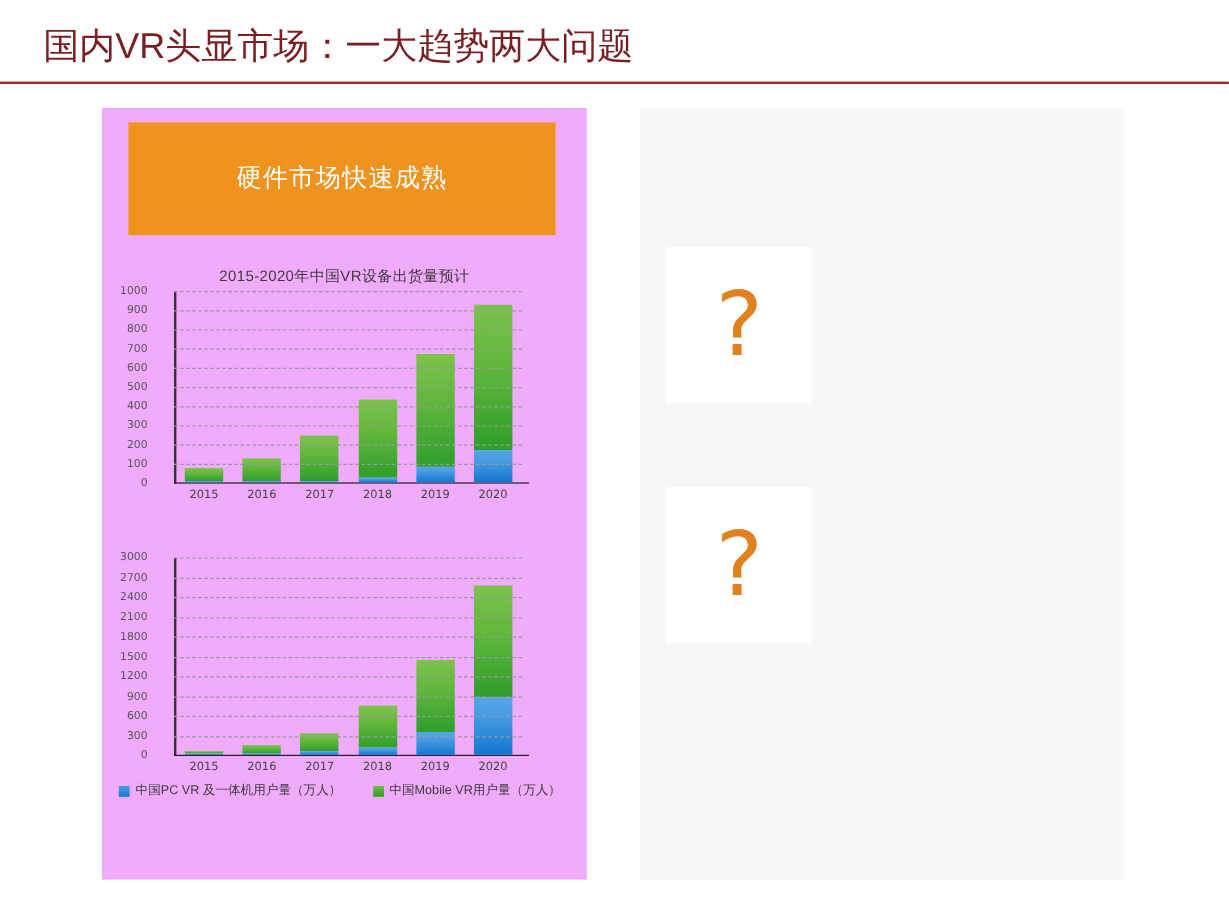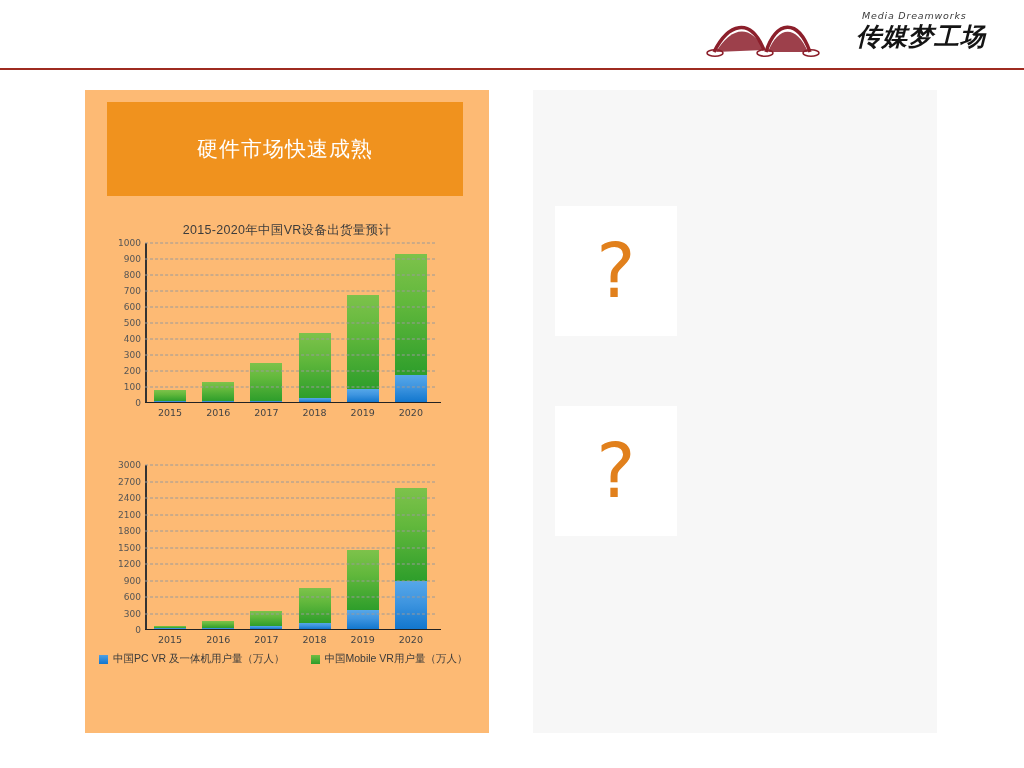--- a/index.html
+++ b/index.html
@@ -68,21 +68,21 @@
     white-space: nowrap;
     letter-spacing: 1px;
     line-height: 30px;
   }
 
   
   .panel-left {
     position: absolute;
     left: 85px; top: 90px;
     width: 404px; height: 643px;
-    background: #fdba74;
+    background: #f0abfc;
   }
   .panel-right {
     position: absolute;
     left: 533px; top: 90px;
     width: 404px; height: 643px;
     background: #f7f7f7;
   }
 
   
   .banner {
@@ -121,21 +121,21 @@
     position: relative;
     margin-left: 60px;
     height: 160px;
     width: 290px;
   }
   .plot.tall { height: 165px; }
 
   .ytick {
     position: absolute;
     right: 100%;
-    margin-right: 4px;
+    margin-right: 22px;
     transform: translateY(-50%);
     font-size: 9px;
     color: #555;
     white-space: nowrap;
     font-family: "DejaVu Sans", sans-serif;
   }
   .gridline {
     position: absolute;
     left: 0; right: 0;
     height: 0;
@@ -253,36 +253,22 @@
     font-size: 17px;
     line-height: 27px;
     letter-spacing: 0.5px;
     white-space: nowrap;
   }
 </style>
 </head>
 <body>
 
 <div class="header">
+  <div class="header-title">国内VR头显市场：一大趋势两大问题</div>
   <div class="header-rule"></div>
-  <div class="logo">
-    <svg class="logo-mark" viewBox="0 0 140 48">
-      <path d="M8 40 C 22 12, 44 4, 58 38" fill="none" stroke="#8C1F2B" stroke-width="3.5"></path>
-      <path d="M10 40 C 24 16, 44 10, 58 38" fill="#8C1F2B" opacity="0.85"></path>
-      <path d="M60 40 C 70 8, 92 6, 104 40" fill="none" stroke="#8C1F2B" stroke-width="3.5"></path>
-      <path d="M62 40 C 72 14, 90 12, 102 40" fill="#8C1F2B" opacity="0.85"></path>
-      <ellipse cx="9" cy="41" rx="8" ry="3.2" fill="none" stroke="#8C1F2B" stroke-width="1.6"></ellipse>
-      <ellipse cx="59" cy="41" rx="8" ry="3.2" fill="none" stroke="#8C1F2B" stroke-width="1.6"></ellipse>
-      <ellipse cx="105" cy="41" rx="8" ry="3.2" fill="none" stroke="#8C1F2B" stroke-width="1.6"></ellipse>
-    </svg>
-    <div class="logo-text-wrap">
-      <div class="logo-en">Media Dreamworks</div>
-      <div class="logo-cn">传媒梦工场</div>
-    </div>
-  </div>
 </div>
 
 <div class="panel-left">
 
   <div class="banner">
     <div class="banner-line">硬件市场快速成熟</div>
   </div>
 
   <div class="chart-block" style="top:132px;">
     <div class="chart-title">2015-2020年中国VR设备出货量预计</div>

